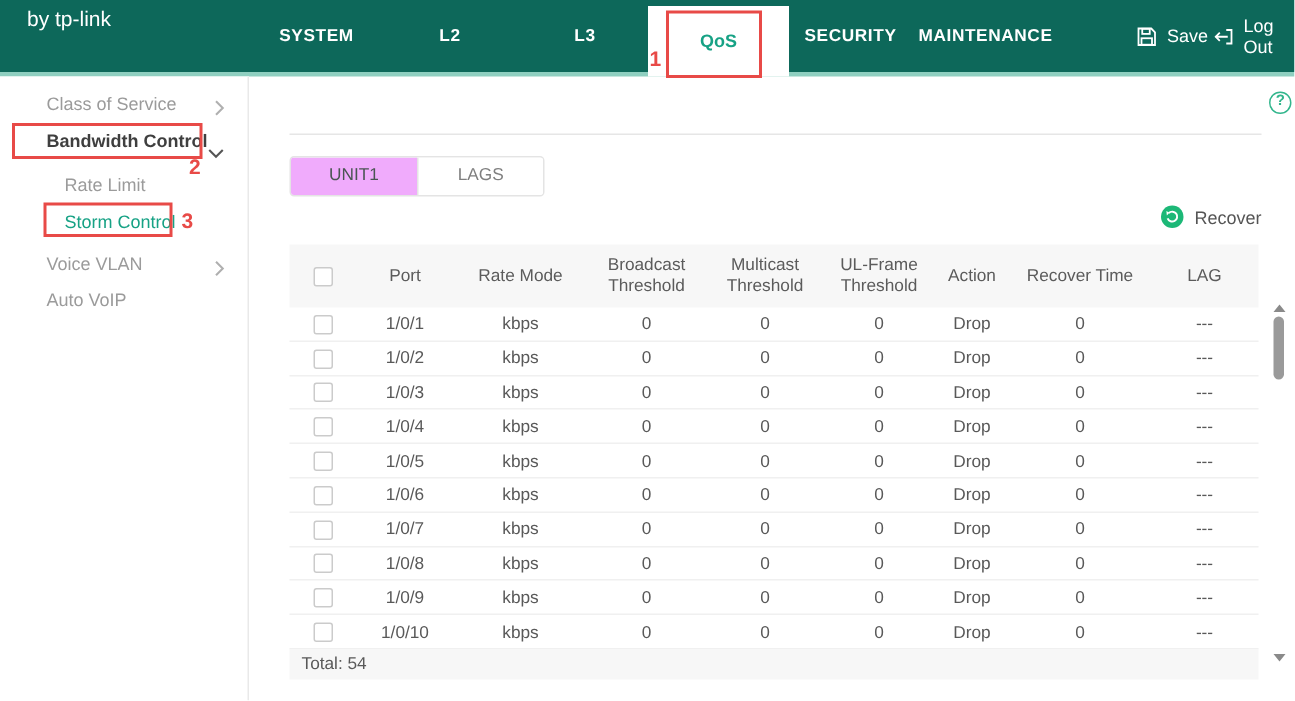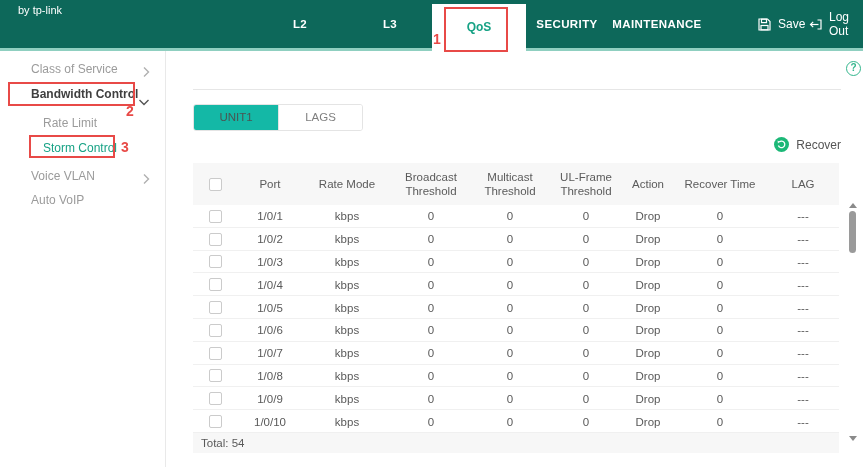--- a/index.html
+++ b/index.html
@@ -4,21 +4,21 @@
 <style>
   * { margin:0; padding:0; box-sizing:border-box; }
   html,body { width:863px; height:467px; overflow:hidden; background:#fff;
               font-family:"Liberation Sans", sans-serif; position:relative; }
 
   
   .navbar { position:absolute; left:0; top:0; width:863px; height:48px; background:#0d685a; z-index:2; }
   .nav-strip { position:absolute; left:0; top:48px; width:863px; height:3px; background:#8fcfc0; z-index:1; }
   .logo { position:absolute; left:18px; top:6px; color:#fff; }
   .logo-title { font-size:26px; font-weight:bold; letter-spacing:0.5px; line-height:26px; }
-  .logo-sub { font-size:11px; text-align:left; margin-top:-2px; padding-right:2px; }
+  .logo-sub { font-size:14px; text-align:left; margin-top:-2px; padding-right:2px; }
   .nav-item { position:absolute; top:0; height:48px; line-height:48px; color:#fff;
               font-size:11.5px; font-weight:bold; letter-spacing:0.4px; text-align:center; cursor:pointer; }
   .qos-tab { position:absolute; left:432px; top:4px; width:94px; height:47px; background:#fff; z-index:3;
              text-align:center; line-height:47px; font-size:12px; font-weight:bold; color:#17a285; cursor:pointer; }
   .nav-right { position:absolute; top:0; height:48px; color:#fff; font-size:12px; display:flex;
                align-items:center; gap:6px; cursor:pointer; }
   .nav-right svg { display:block; }
 
   
   .anno-box { position:absolute; border:2px solid #e84a47; background:transparent; z-index:6; }
@@ -40,21 +40,21 @@
   .page-title { position:absolute; left:26px; top:14px; font-size:13px; color:#4d4d4d; }
   .help-icon { position:absolute; left:679px; top:10px; width:15px; height:15px; border:1.5px solid #33b68d;
                border-radius:50%; color:#33b68d; font-size:10px; font-weight:bold; text-align:center;
                line-height:12px; cursor:pointer; }
   .title-hr { position:absolute; left:26px; top:38px; width:648px; height:1px; background:#e6e6e6; }
 
   .tabs { position:absolute; left:26px; top:53px; height:27px; display:flex;
           border:1px solid #e4e4e4; border-radius:3px; overflow:hidden; }
   .tab { width:84px; height:25px; line-height:25px; text-align:center; font-size:11.5px;
          color:#7f7f7f; background:#fff; cursor:pointer; }
-  .tab.active { background:#14b8a6; color:#4a5553; }
+  .tab.active { background:#f0abfc; color:#4a5553; }
   .tab + .tab { border-left:1px solid #e4e4e4; }
 
   .recover-btn { position:absolute; top:86px; right:22px; display:flex; align-items:center; gap:7px;
                  font-size:12px; color:#555; cursor:pointer; }
   .recover-ico { width:15px; height:15px; border-radius:50%; background:#1cb877; display:flex;
                  align-items:center; justify-content:center; }
 
   
   .grid-row { display:grid; grid-template-columns:44px 66px 88px 80px 78px 74px 50px 94px 72px; }
   .thead { position:absolute; left:26px; top:112px; width:646px; height:42px; background:#f7f7f7; }
@@ -76,20 +76,21 @@
   .sb-down { position:absolute; bottom:0; left:1px; width:0; height:0;
              border-left:4px solid transparent; border-right:4px solid transparent; border-top:5px solid #8a8a8a; cursor:pointer; }
 </style>
 </head>
 <body>
 
 <div class="navbar">
   <div class="logo">
     <div class="logo-sub">by tp-link</div>
   </div>
+  <div class="nav-item" style="left:178px; width:66px;">SYSTEM</div>
   <div class="nav-item" style="left:260px; width:80px;">L2 FEATURES</div>
   <div class="nav-item" style="left:350px; width:80px;">L3 FEATURES</div>
   <div class="nav-item" style="left:532px; width:70px;">SECURITY</div>
   <div class="nav-item" style="left:612px; width:90px;">MAINTENANCE</div>
 
   <div class="nav-right" style="left:757px;">
     <span>
       <svg width="15" height="15" viewBox="0 0 15 15" fill="none" stroke="#fff" stroke-width="1.2">
         <path d="M2 2 H10.5 L13 4.5 V13 H2 Z"></path>
         <rect x="4.5" y="2.2" width="5" height="3.4"></rect>

